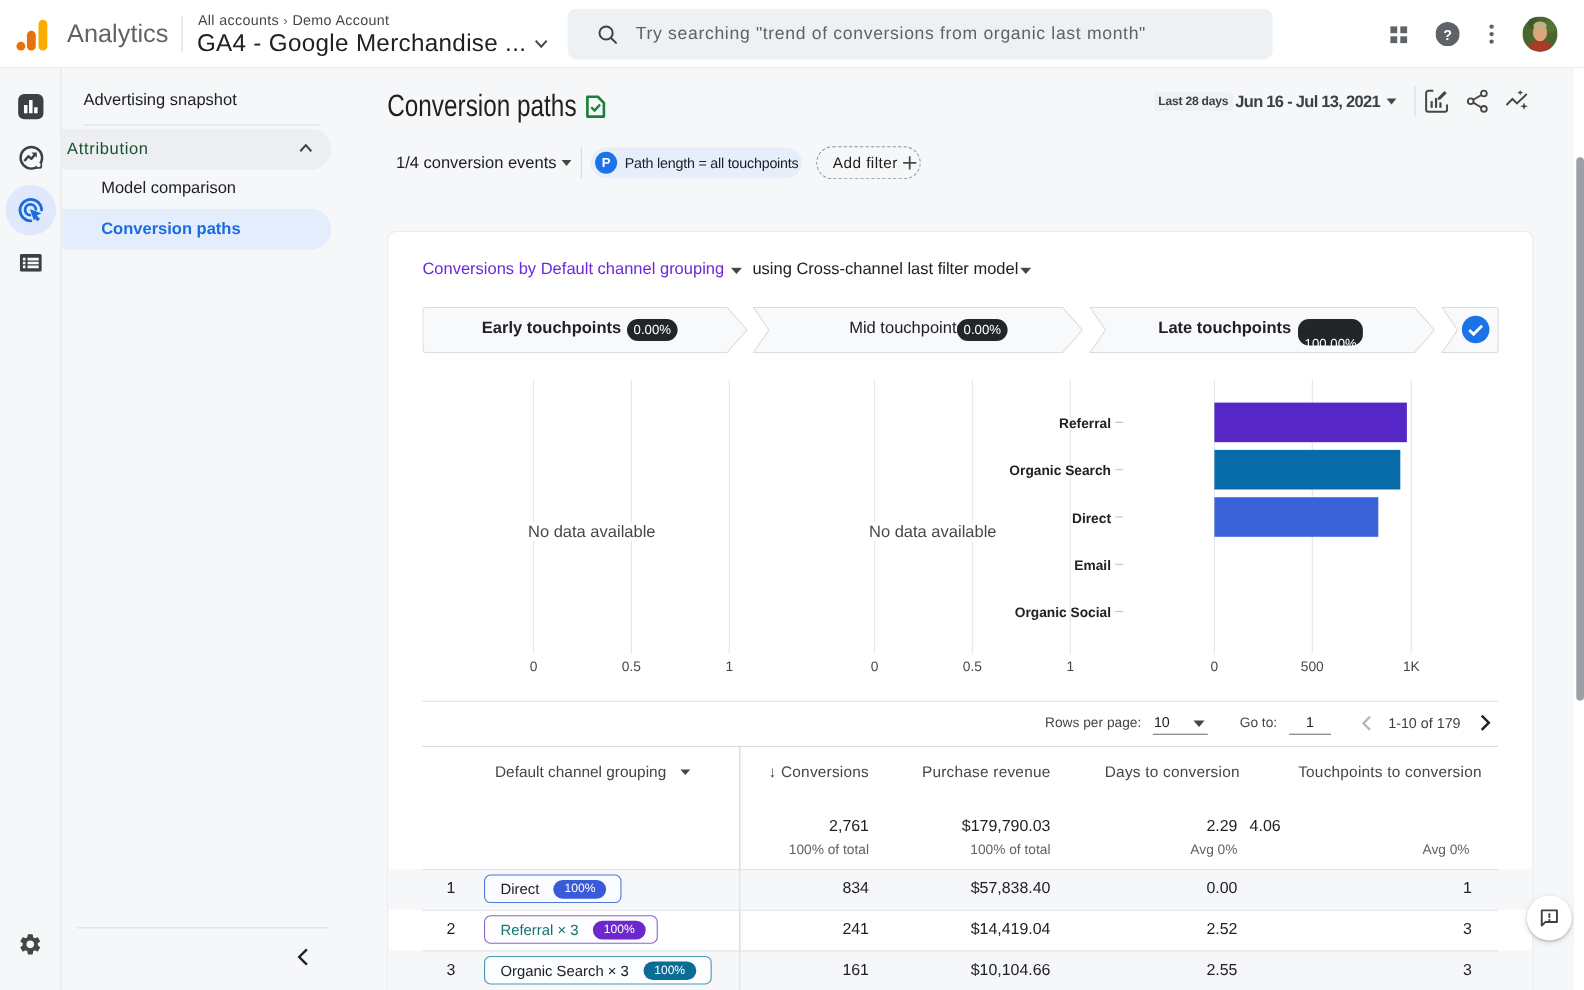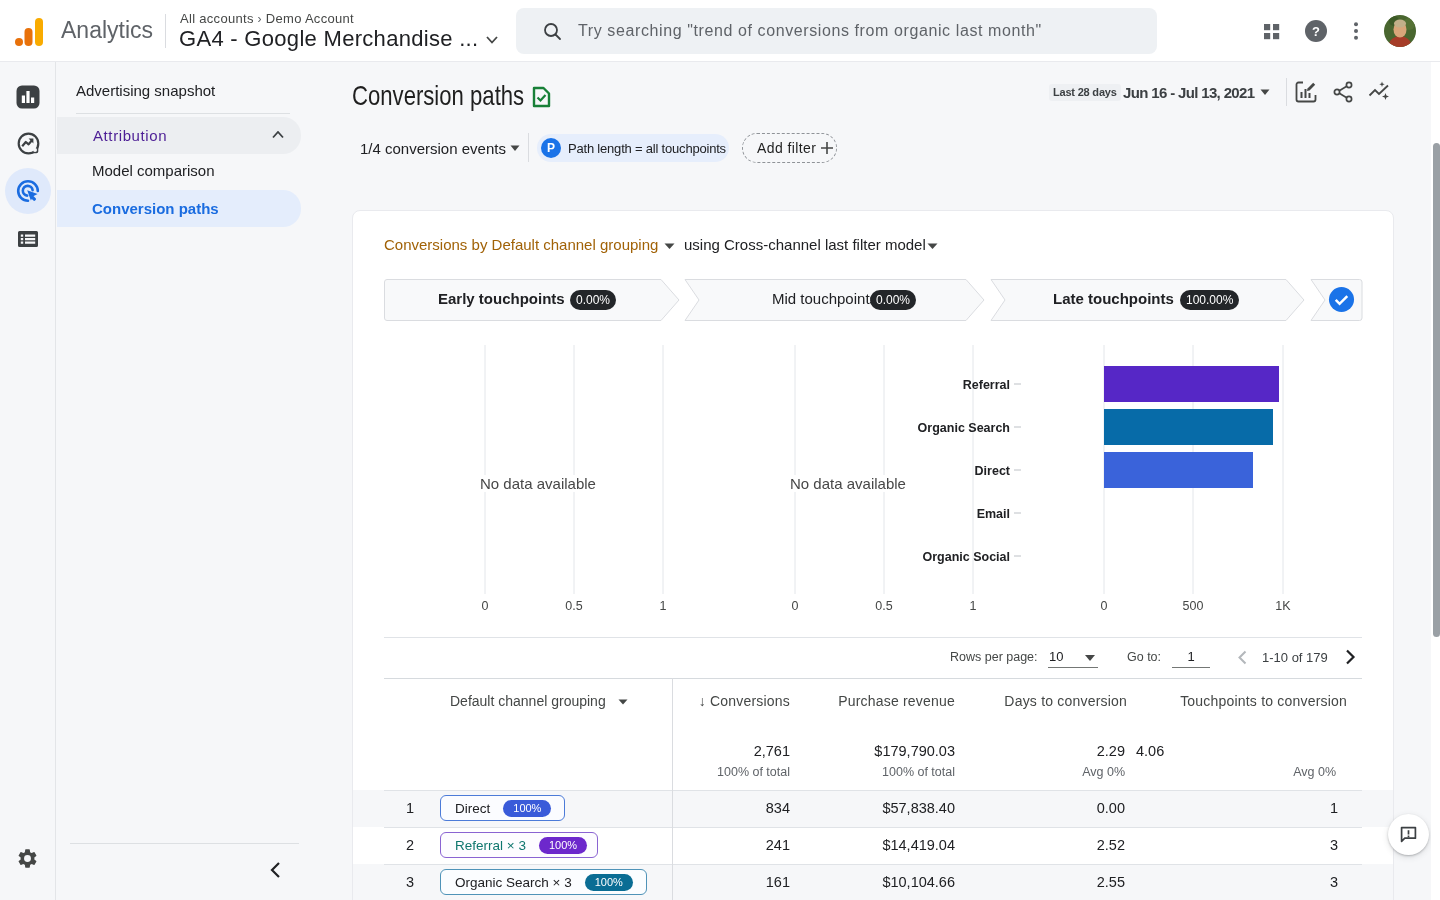--- a/index.html
+++ b/index.html
@@ -65,21 +65,21 @@
   </svg>
 </div>
 
 <div class="abs" style="left:0;top:62px;width:56px;height:838px;border-right:1px solid #e3e5e8;background:#f6f7f9;z-index:4;"></div>
 
 <div class="abs" id="panel" style="left:57px;top:62px;width:244px;height:838px;background:#f6f7f9;z-index:4;">
   <div class="abs" style="left:19px;top:20px;font-size:15px;color:#202124;">Advertising snapshot</div>
   <div class="abs" style="left:19px;top:51px;width:214px;height:1px;background:#dde0e3;"></div>
 
   <div class="abs" style="left:0;top:55px;width:244px;height:37px;background:#eceef1;border-radius:0 18px 18px 0;">
-    <div class="abs" style="left:36px;top:10px;font-size:15px;color:#4c1d95;letter-spacing:0.6px;">Attribution</div>
+    <div class="abs" style="left:4px;top:10px;font-size:15px;color:#14532d;letter-spacing:0.6px;">Attribution</div>
     <svg class="abs" style="left:215px;top:14px;" width="12" height="8" viewBox="0 0 12 8">
         <path d="M1 6.5 L6 1 L11 6.5" fill="none" stroke="#3c4043" stroke-width="1.8"></path>
       </svg>
   </div>
   <div class="abs" style="left:35px;top:100px;font-size:15px;color:#202124;">Model comparison</div>
 
   <div class="abs" style="left:0;top:128px;width:244px;height:37px;background:#e4edfc;border-radius:0 18px 18px 0;">
     <div class="abs" style="left:35px;top:10px;font-size:15px;color:#1a6ce0;font-weight:700;">Conversion paths</div>
   </div>
   <div class="abs" style="left:13px;top:781px;width:229px;height:1px;background:#dde0e3;"></div>
@@ -166,21 +166,21 @@
 <div class="abs" style="left:541px;top:138px;width:20px;height:20px;border-radius:50%;background:#1a73e8;color:#fff;font-size:12px;font-weight:700;text-align:center;line-height:20px;">P</div>
 <div class="abs" style="left:568px;top:141px;font-size:13px;color:#202124;letter-spacing:-0.2px;">Path length = all touchpoints</div>
 <div class="abs" style="left:742px;top:133px;width:95px;height:30px;border:1px dashed #8f9398;border-radius:16px;"></div>
 <div class="abs" style="left:757px;top:140px;font-size:14px;color:#1f1f1f;letter-spacing:0.4px;">Add filter</div>
 <svg class="abs" style="left:820px;top:141px;" width="14" height="14" viewBox="0 0 14 14">
     <path d="M7 1 V13 M1 7 H13" stroke="#454746" stroke-width="1.6"></path>
   </svg>
 
 <div class="abs" id="card" style="left:352px;top:210px;width:1042px;height:700px;background:#fff;border:1px solid #e9eaee;border-radius:8px;"></div>
 
-<div class="abs" style="left:384px;top:236px;font-size:15px;color:#a16207;">Conversions by Default channel grouping</div>
+<div class="abs" style="left:384px;top:236px;font-size:15px;color:#6d28d9;">Conversions by Default channel grouping</div>
 <div class="abs" style="left:684px;top:236px;font-size:15px;color:#202124;">using Cross-channel last filter model</div>
 <svg class="abs" style="left:664px;top:243px;" width="11" height="7" viewBox="0 0 11 7">
     <path d="M0.5 0.5 L5.5 6 L10.5 0.5" fill="#454746"></path>
   </svg>
 <svg class="abs" style="left:927px;top:243px;" width="11" height="7" viewBox="0 0 11 7">
     <path d="M0.5 0.5 L5.5 6 L10.5 0.5" fill="#454746"></path>
   </svg>
 
 <svg class="abs" style="left:384px;top:279px;" width="980" height="42" viewBox="0 0 980 42">
   <g fill="#f8f9fa" stroke="#dadce0" stroke-width="1">
@@ -188,21 +188,21 @@
     <path d="M301 0.5 H582 L600 21 L582 41.5 H301 L315 21 Z"></path>
     <path d="M607 0.5 H902 L920 21 L902 41.5 H607 L621 21 Z"></path>
     <path d="M927 0.5 H975.5 A2.5 2.5 0 0 1 978 3 V39 A2.5 2.5 0 0 1 975.5 41.5 H927 L941 21 Z"></path>
   </g>
 </svg>
 <div class="abs" style="left:438px;top:290px;font-size:15px;color:#202124;font-weight:700;">Early touchpoints</div>
 <div class="abs" style="left:570px;top:290px;height:20px;background:#232629;border-radius:10px;color:#fff;font-size:12px;line-height:20px;padding:0 6px;">0.00%</div>
 <div class="abs" style="left:748px;top:290px;font-size:15px;color:#202124;font-weight:400;margin-left:24px;">Mid touchpoints</div>
 <div class="abs" style="left:870px;top:290px;height:20px;background:#232629;border-radius:10px;color:#fff;font-size:12px;line-height:20px;padding:0 6px;">0.00%</div>
 <div class="abs" style="left:1053px;top:290px;font-size:15px;color:#202124;font-weight:700;">Late touchpoints</div>
-<div class="abs" style="left:1180px;top:290px;height:20px;background:#232629;border-radius:10px;color:#fff;font-size:12px;line-height:20px;padding:0 6px;">100.00%</div>
+<div class="abs" style="left:1180px;top:290px;height:20px;background:#232629;border-radius:10px;color:#fff;font-size:12px;line-height:20px;padding:12px 6px;">100.00%</div>
 <svg class="abs" style="left:1328px;top:286px;" width="27" height="27" viewBox="0 0 28 28">
   <circle cx="14" cy="14" r="13" fill="#1a73e8"></circle>
   <path d="M8 14.5 L12 18.5 L20 10.5" fill="none" stroke="#fff" stroke-width="2.6"></path>
 </svg>
 
 <svg class="abs" style="left:384px;top:340px;" width="980" height="280" viewBox="0 0 980 280">
   <g stroke="#e3e6ea" stroke-width="1">
     <line x1="101" y1="5" x2="101" y2="254"></line>
       <line x1="190" y1="5" x2="190" y2="254"></line>
       <line x1="279" y1="5" x2="279" y2="254"></line>

